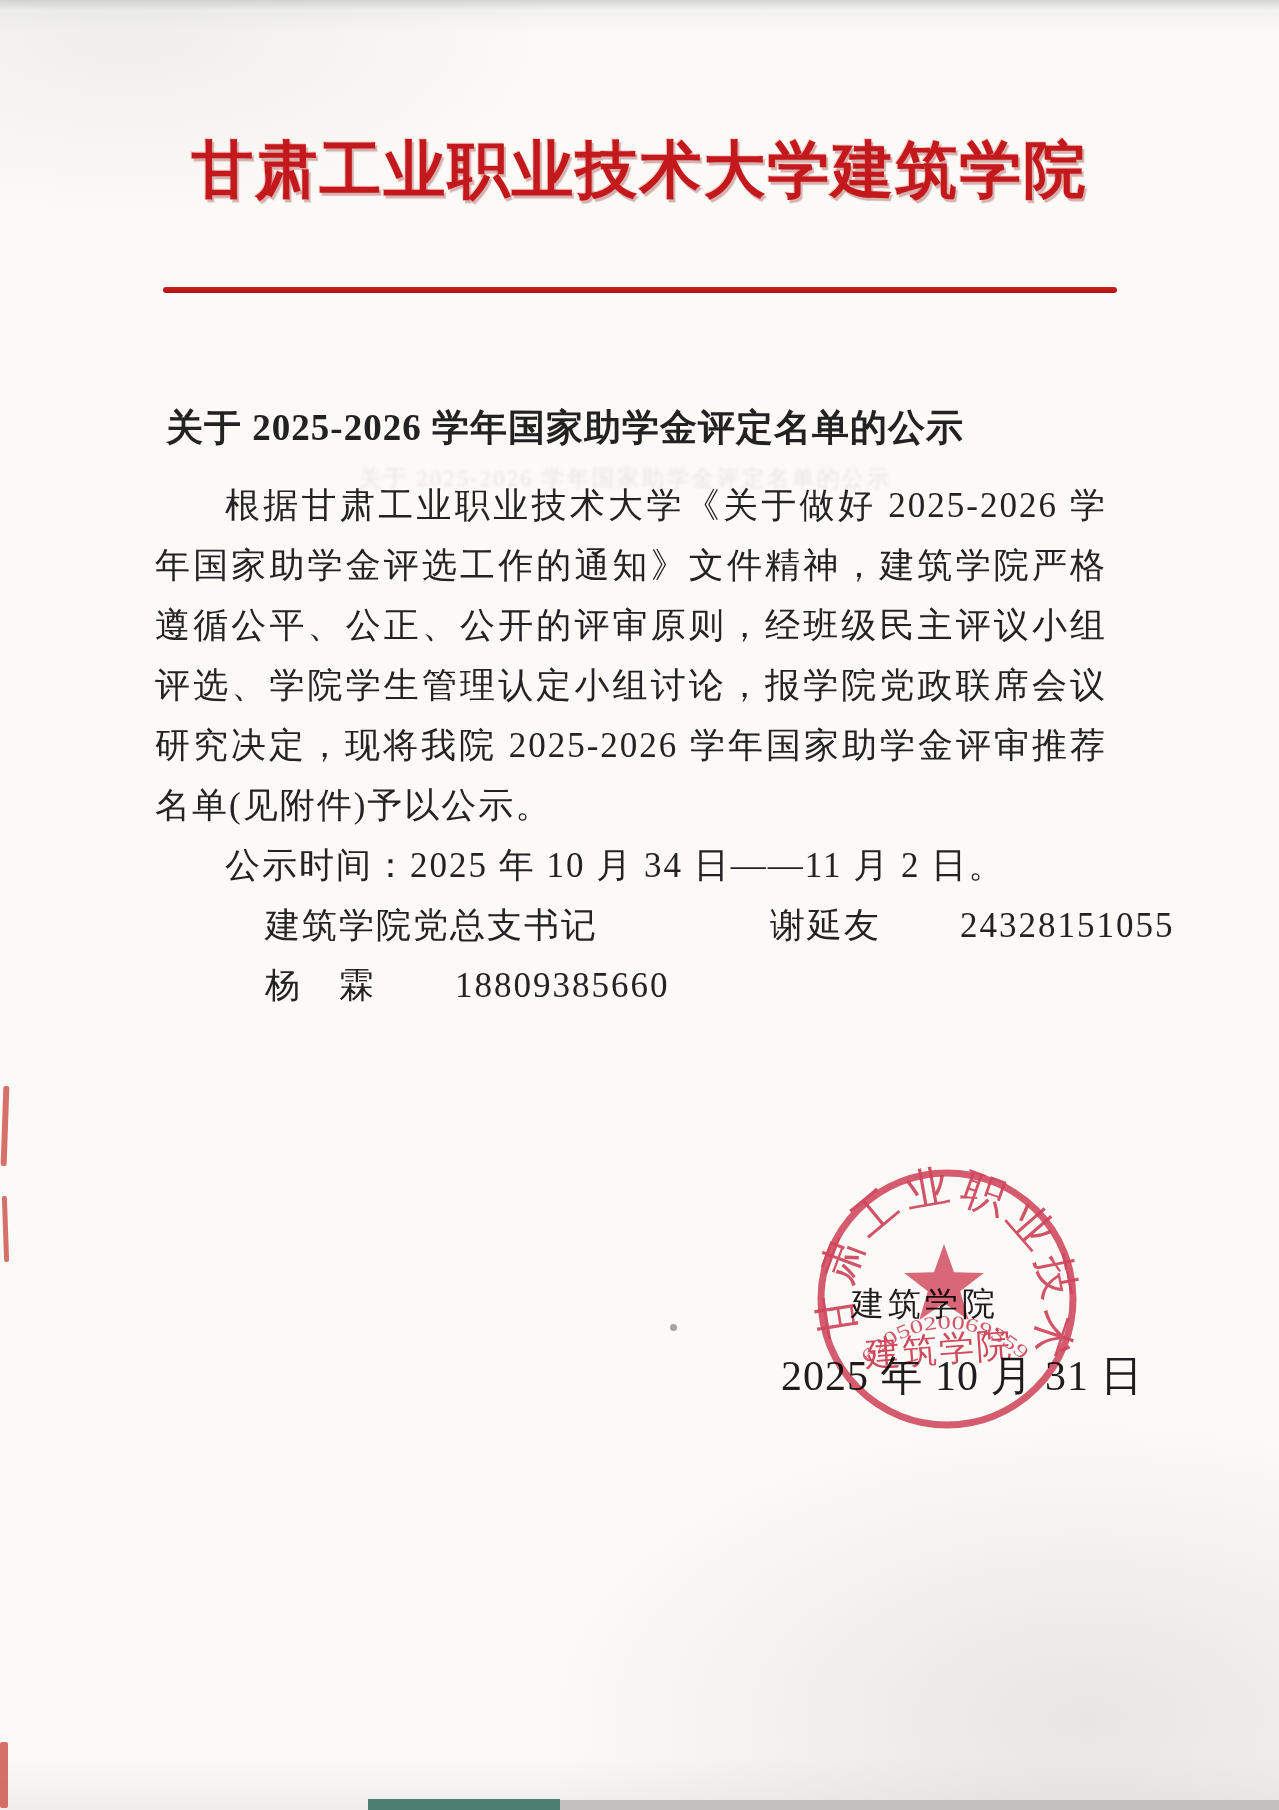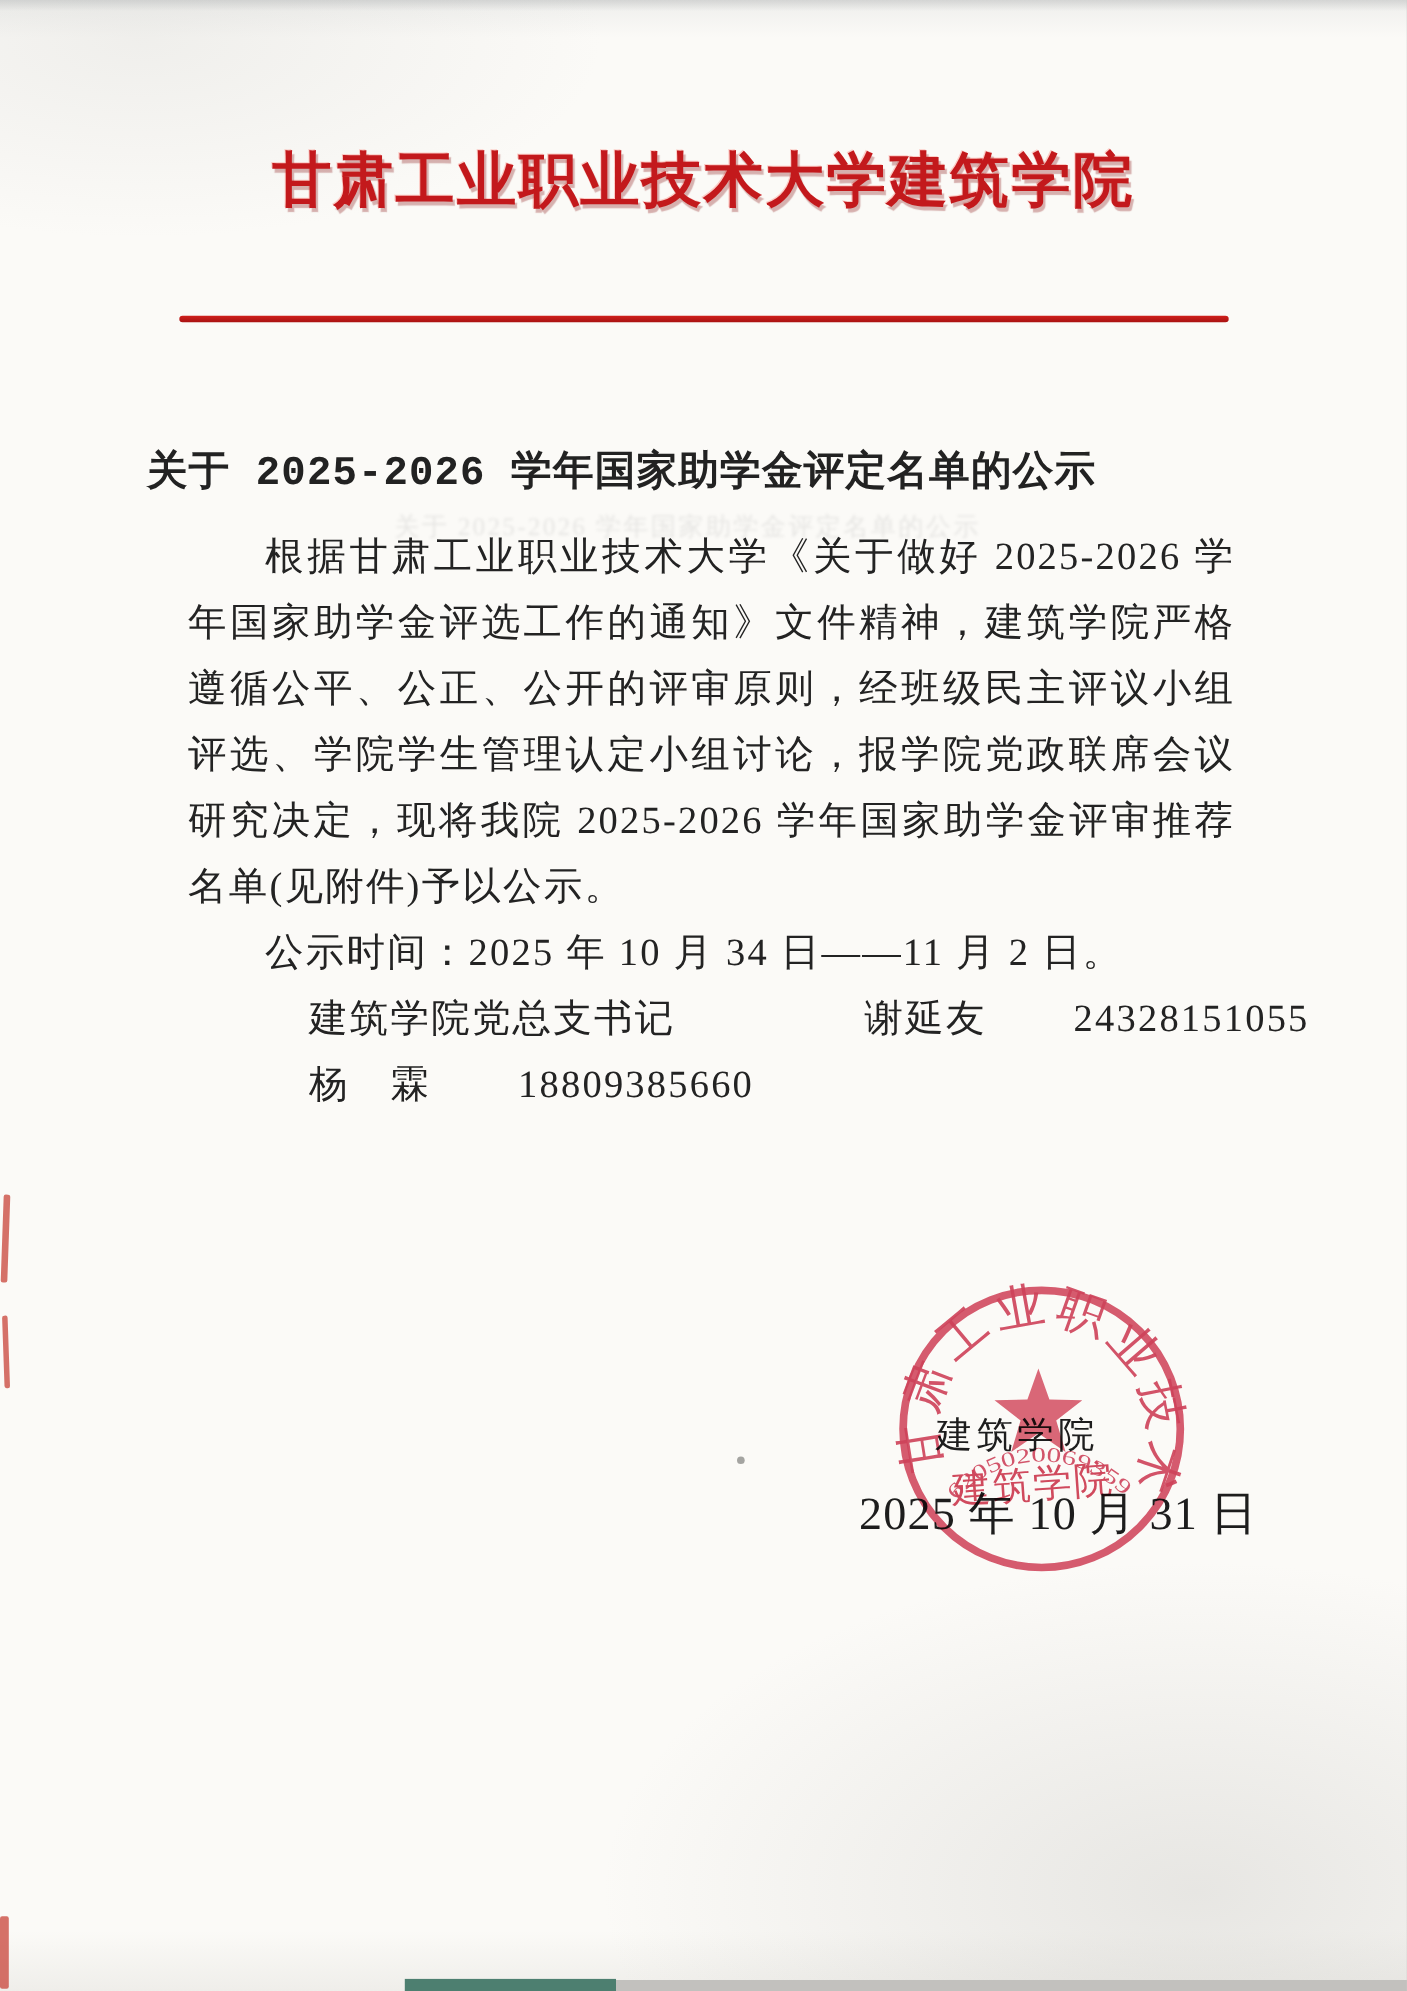--- a/index.html
+++ b/index.html
@@ -13,47 +13,47 @@
       linear-gradient(180deg,#eeeeec 0px,#fbfaf7 34px,#fbfaf7 97%,#efeeea 100%);
     overflow:hidden;
     font-family:"Liberation Serif","DejaVu Serif",serif;
     color:#232323;
   }
   
   .org-header{
     position:absolute;top:128px;left:0;width:100%;
     margin:0;text-align:center;
     font-family:"Liberation Sans","DejaVu Sans",sans-serif;
-    font-size:54px;font-weight:900;letter-spacing:2px;
+    font-size:62px;font-weight:900;letter-spacing:2px;
     color:#c3191c;
     text-shadow:2px 3px 1px rgba(130,8,8,.30), -1px -1px 0 rgba(255,120,110,.35);
     white-space:nowrap;
   }
   .red-rule{
     position:absolute;top:287px;left:163px;width:954px;height:6px;
     background:linear-gradient(180deg,#d0201c,#a81212);
     border-radius:3px;
   }
   
   .notice-title{
     position:absolute;top:403px;left:90px;width:950px;
     margin:0;text-align:center;
-    font-family:Liberation Mono, monospace;
+    font-family:Liberation Serif, serif;
     font-size:37px;font-weight:700;letter-spacing:1px;
     color:#222;white-space:nowrap;
   }
   .ghost-line{
     position:absolute;top:463px;left:150px;width:950px;
     text-align:center;font-size:23px;letter-spacing:2px;
     color:#8a8a8a;opacity:.18;filter:blur(1.6px);
     white-space:nowrap;
   }
   
   .body-flow{
-    position:absolute;top:476px;left:171px;width:952px;
+    position:absolute;top:476px;left:155px;width:952px;
     font-size:35px;line-height:60px;letter-spacing:2px;
   }
   .body-flow p{margin:0;text-indent:2em;text-align:justify;}
   .contact-row{display:flex;margin-left:110px;height:60px;line-height:60px;white-space:nowrap;}
   .contact-role{flex:0 0 505px;}
   .contact-name{flex:0 0 190px;}
   
   .sig-unit{
     position:absolute;top:1282px;left:851px;
     font-size:33px;letter-spacing:4px;color:#1d1d1d;z-index:2;white-space:nowrap;

